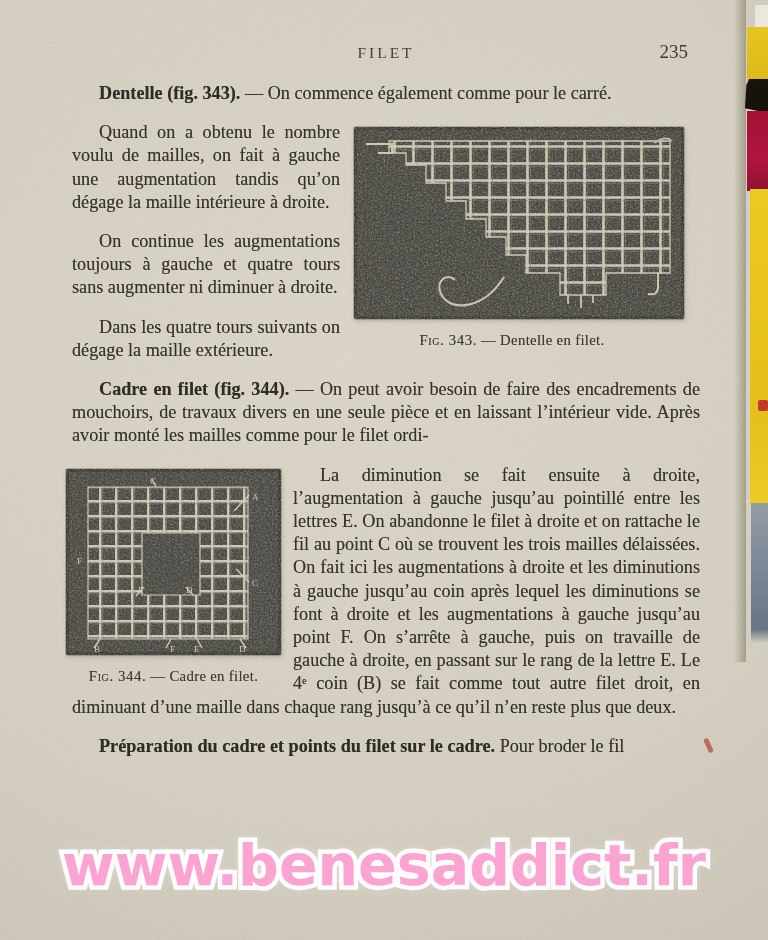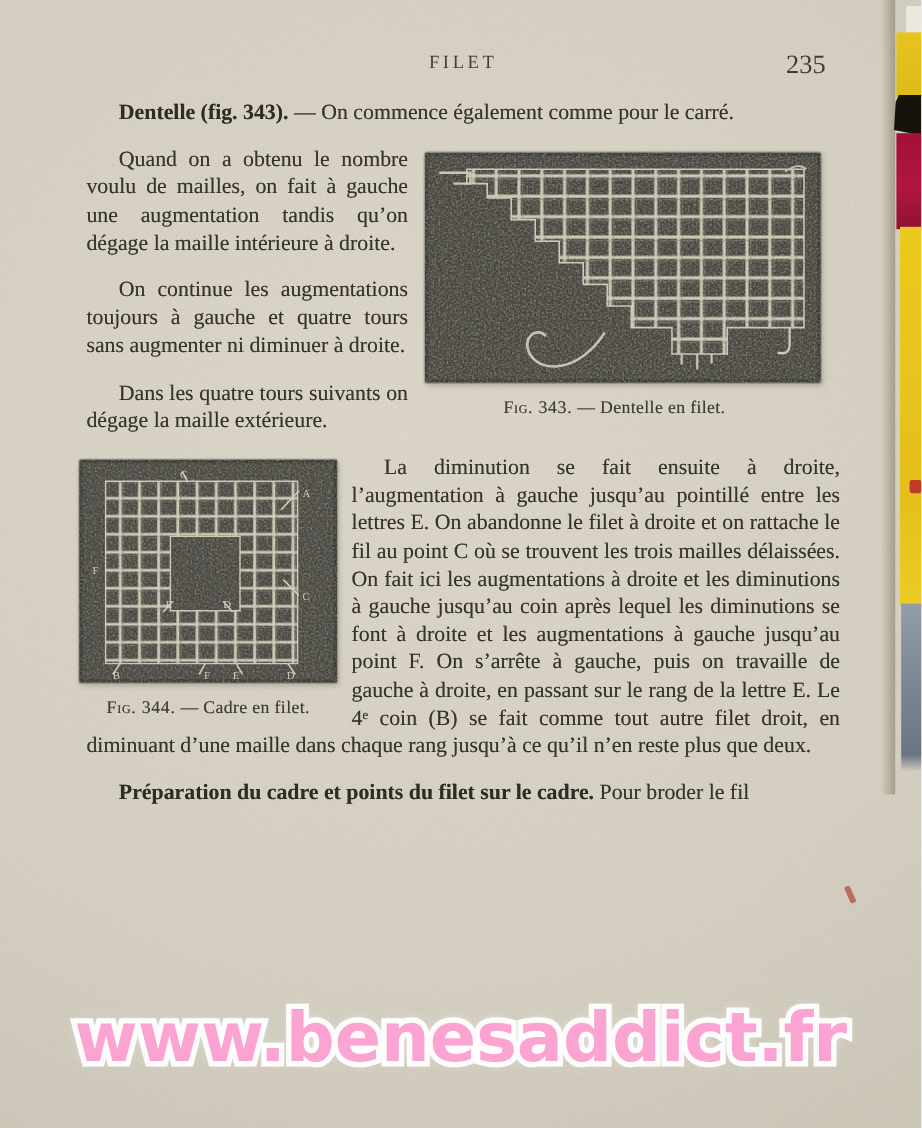--- a/index.html
+++ b/index.html
@@ -14,21 +14,21 @@
     position:relative;
     padding:44px 52px 0 56px;
     width:660px;
   }
   
   .page-header{position:relative;height:22px;margin-bottom:8px;}
   .running-title{
     position:absolute;left:0;right:0;text-align:center;
     font-size:15.5px;letter-spacing:3px;color:#403e34;font-weight:400;
   }
-  .page-number{position:absolute;right:28px;top:-3px;font-size:22px;color:#3c3a2e;}
+  .page-number{position:absolute;right:28px;top:-3px;font-size:19px;color:#3c3a2e;}
   
   p.para{
     margin:16px;
     font-size:18.2px;line-height:23.2px;
     text-align:justify;
     color:#32302a;
     text-shadow:0 0 0.5px rgba(58,54,42,.55);
   }
   p.indent{text-indent:27px;}
   p.noindent{text-indent:0;}
@@ -118,20 +118,21 @@
         <path d="M300,16 q12,-8 18,-2" fill="none" stroke="#c4c0ad" stroke-width="1.6"></path>
         <rect width="330" height="192" filter="url(#sp343)" opacity="0.5"></rect>
       </svg>
       <figcaption><span class="smallcaps">Fig. 343.</span><span> — Dentelle en filet.</span></figcaption>
     </figure>
 
     <p class="para indent">Quand on a obtenu le nombre voulu de mailles, on fait à gauche une augmentation tandis qu’on dégage la maille intérieure à droite.</p>
     <p class="para indent">On continue les augmentations toujours à gauche et quatre tours sans augmenter ni diminuer à droite.</p>
     <p class="para indent">Dans les quatre tours suivants on dégage la maille extérieure.</p>
 
+    <p class="para indent clear-r"><strong class="lead">Cadre en filet (fig. 344).</strong><span> — On peut avoir besoin de faire des encadrements de mouchoirs, de travaux divers en une seule pièce et en laissant l’intérieur vide. Après avoir monté les mailles comme pour le filet ordi-</span></p>
 
     <figure class="fig fig344">
       <svg class="etch" width="215" height="186" viewBox="0 0 215 186">
         <defs>
           <pattern id="net344" width="16" height="15" patternUnits="userSpaceOnUse">
             <path d="M0 2.2 H16 M2.2 0 V15" fill="none" stroke="#ccc8b4" stroke-width="2.4"></path>
             <path d="M0 4.6 H16 M4.6 0 V15" fill="none" stroke="#7e7b6e" stroke-width="1" opacity="0.5"></path>
           </pattern>
           <filter id="sp344">
               <feTurbulence type="fractalNoise" baseFrequency="0.6" numOctaves="2" seed="23" stitchTiles="stitch"></feTurbulence>

